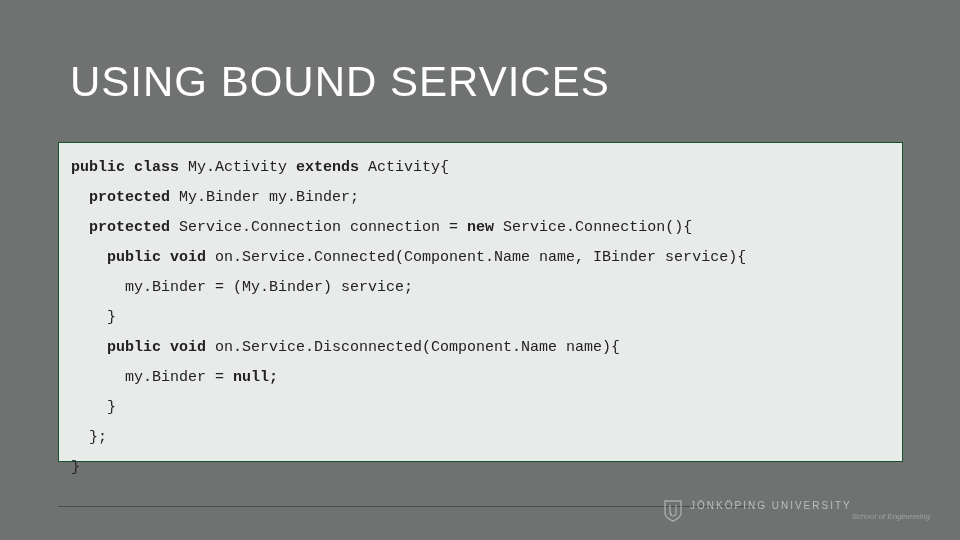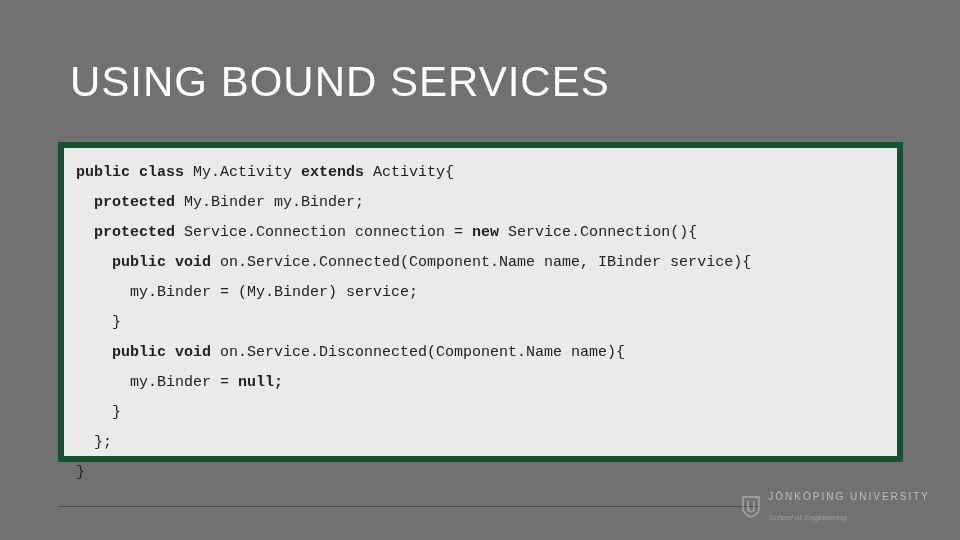--- a/index.html
+++ b/index.html
@@ -26,21 +26,21 @@
     font-weight: 400;
     letter-spacing: 1px;
   }
   .code-box {
     position: absolute;
     left: 58px;
     top: 142px;
     width: 845px;
     height: 320px;
     background: #e9eaea;
-    border: 6px solid #14532d;
+    border: 1px solid #14532d;
     box-sizing: border-box;
     padding: 10px 12px;
     font-family: "Courier New", Courier, monospace;
     font-size: 15px;
     line-height: 30px;
     color: #222;
     white-space: pre;
   }
   .code-box b { font-weight: 700; }
   .rule {
@@ -60,22 +60,23 @@
     color: #a9aba9;
     gap: 8px;
   }
   .logo-mark {
     width: 18px;
     height: 22px;
   }
   .logo-mark svg { display: block; }
   .logo-text {
     display: flex;
-    flex-direction: column;
+    flex-direction: row;
     line-height: 1;
+    text-align: center;
   }
   .logo-name {
     font-size: 10px;
     letter-spacing: 2px;
     color: #bdbebd;
   }
   .logo-sub {
     font-size: 8px;
     font-style: italic;
     color: #9fa19f;

